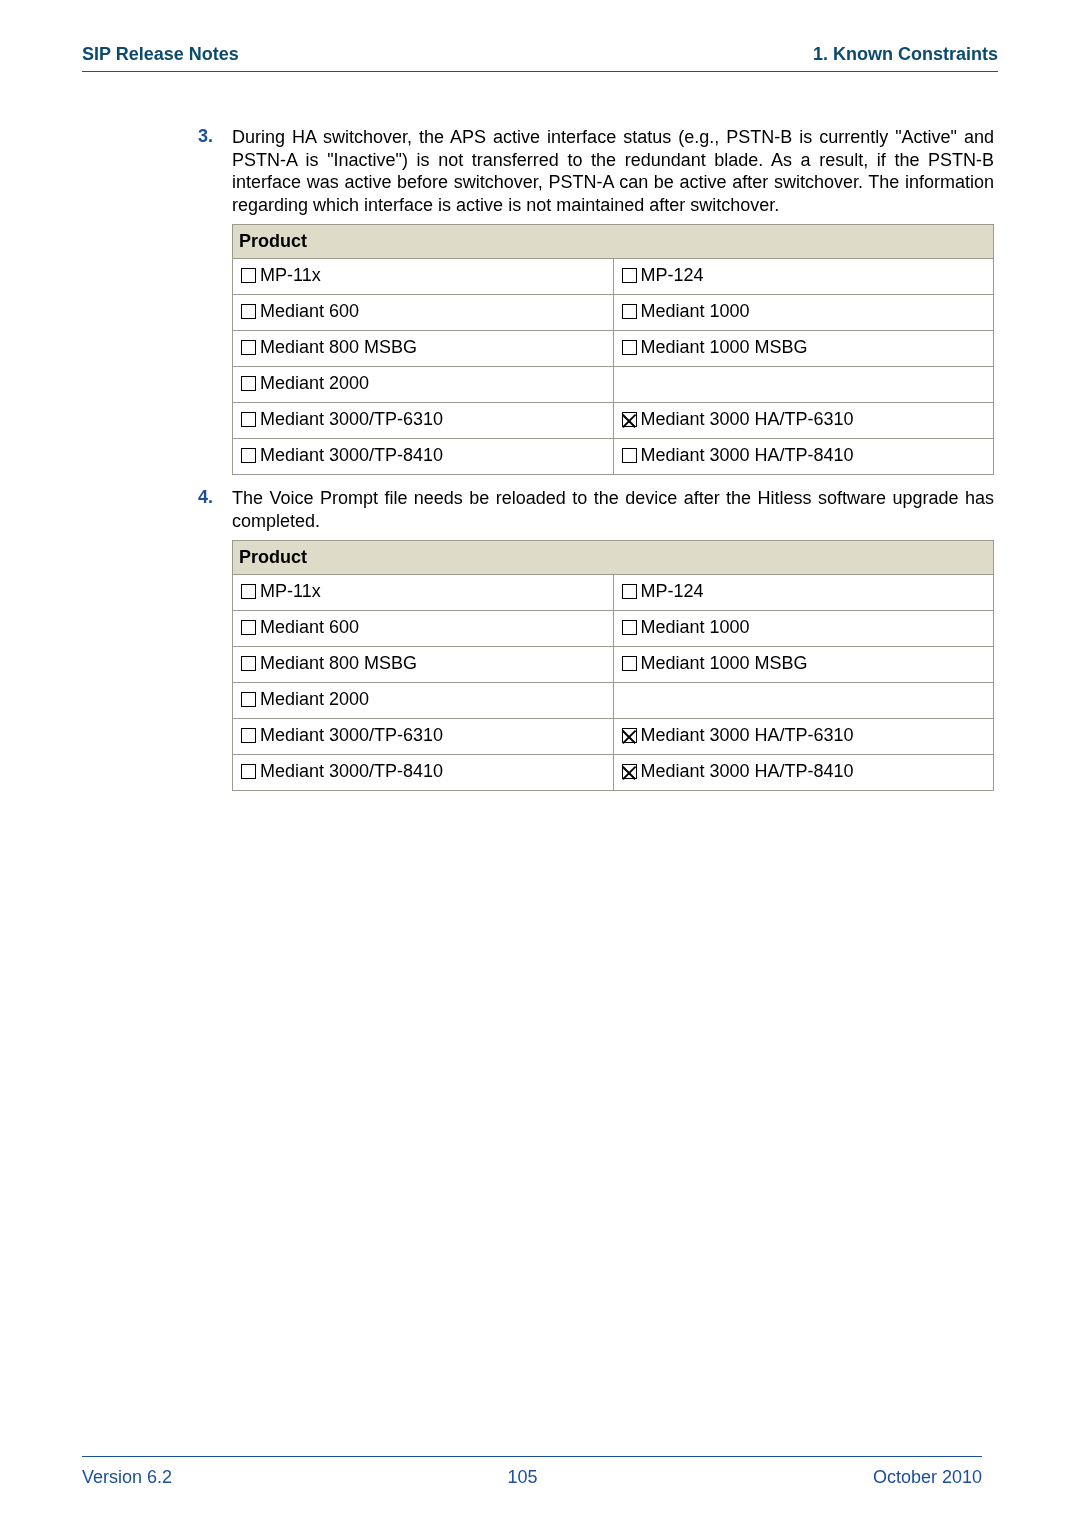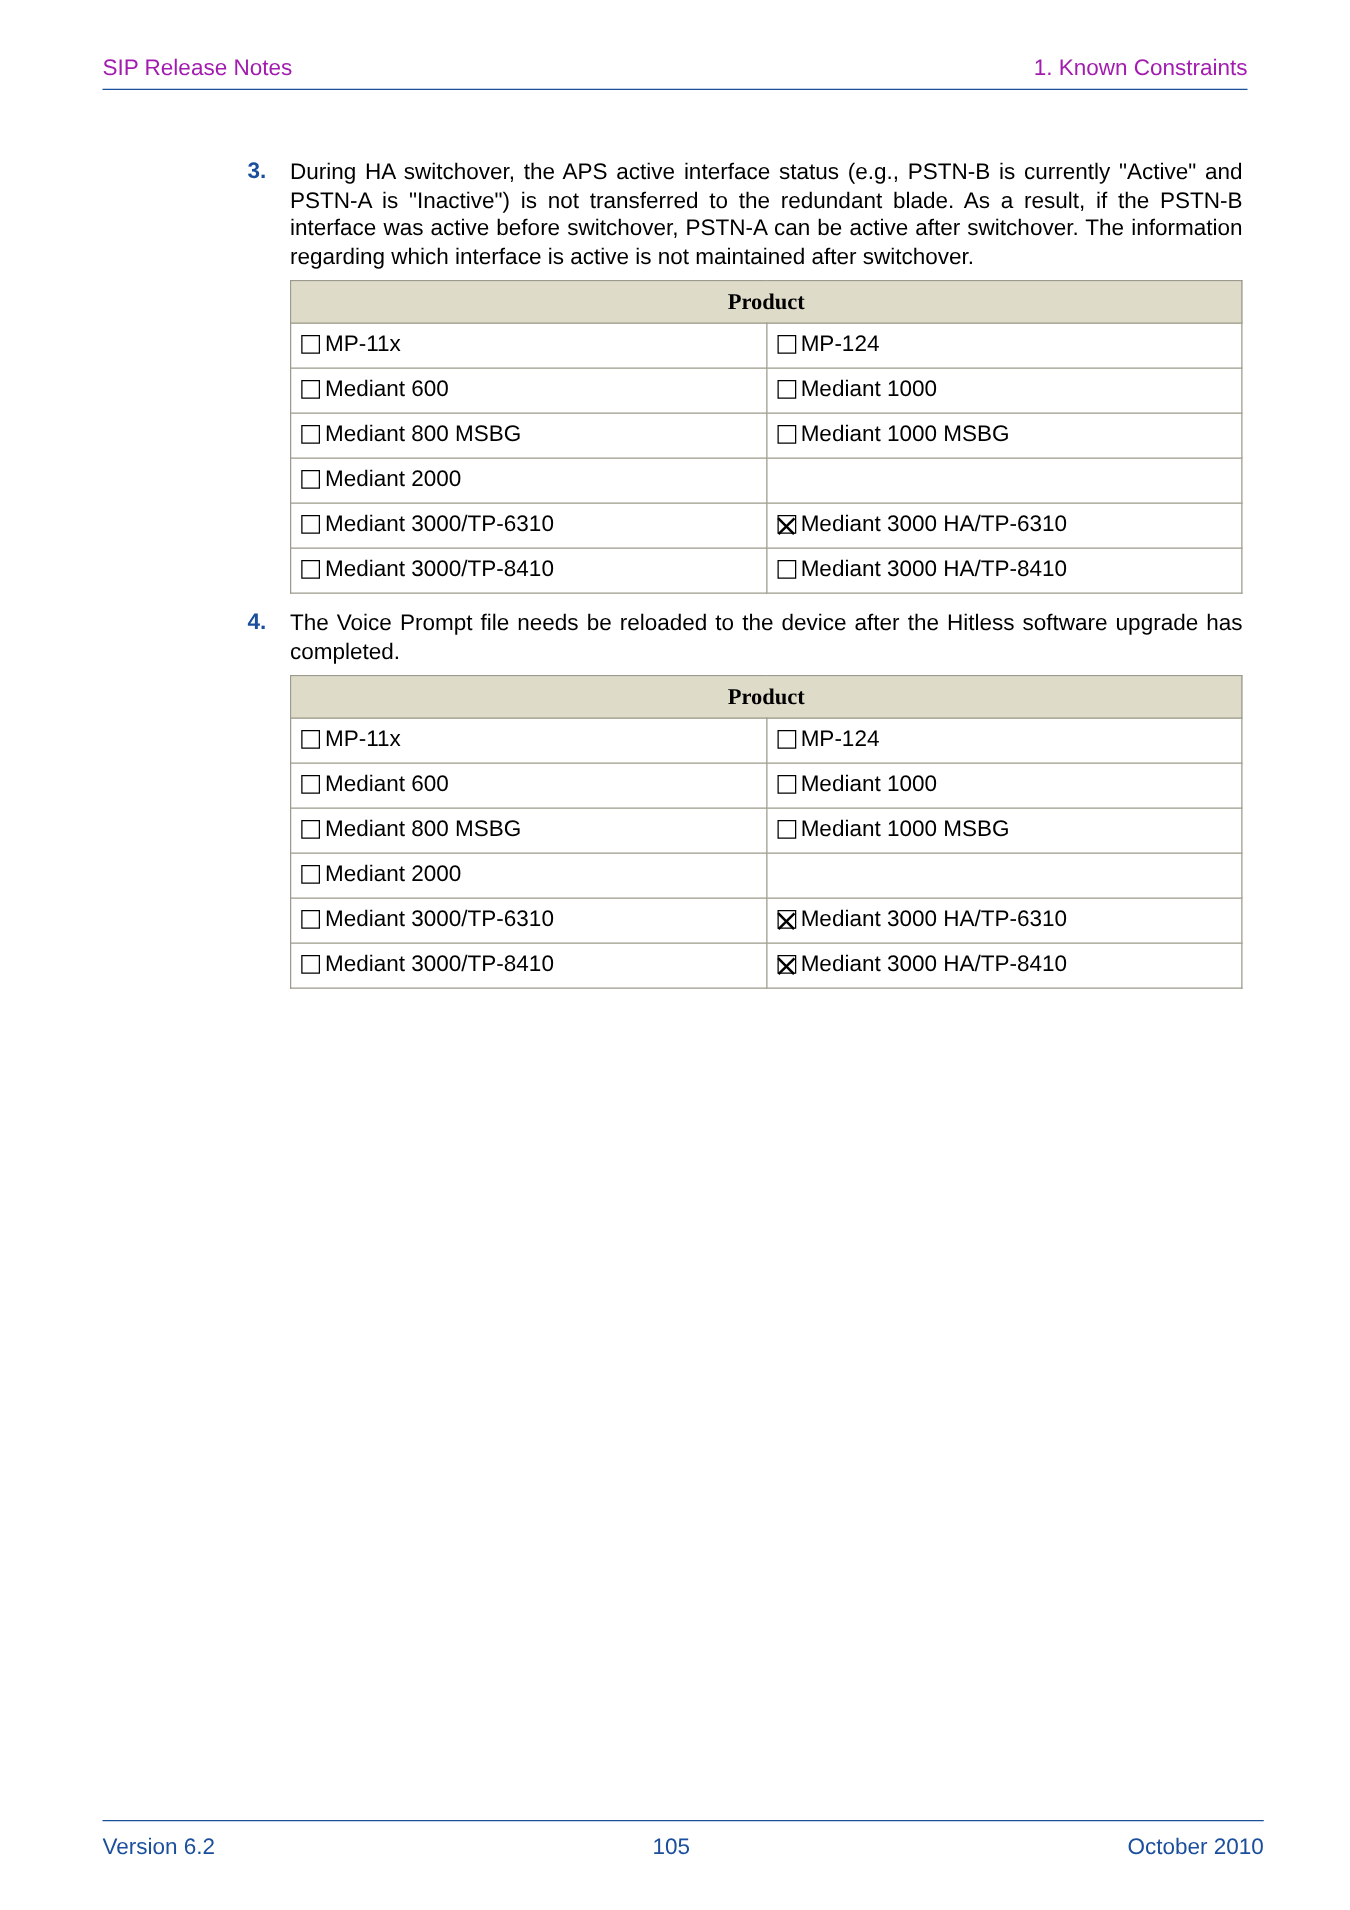--- a/index.html
+++ b/index.html
@@ -9,24 +9,25 @@
     width: 1080px;
     height: 1528px;
     position: relative;
     font-size: 18px;
     color: #000;
     padding: 44px 82px;
   }
   .header {
     display: flex;
     justify-content: space-between;
-    color: #a21caf;
+    color: #0c4a6e;
     font-size: 18px;
     padding-bottom: 6px;
     border-bottom: 1.5px solid #1b4f9c;
+    font-weight: bold;
   }
   .content {
     padding-top: 54px;
     padding-left: 116px;
     padding-right: 4px;
   }
   .item {
     display: flex;
     margin-bottom: 8px;
   }
@@ -45,25 +46,24 @@
     margin-left: 34px;
     margin-top: 4px;
     margin-bottom: 12px;
     border: 1.5px solid #9c9a8c;
     border-collapse: collapse;
     width: calc(100% - 34px);
   }
   .product-table th {
     background: #dedbc9;
     font-weight: bold;
-    text-align: center;
+    text-align: left;
     padding: 6px;
     border: 1.5px solid #9c9a8c;
     font-size: 18px;
-    font-family: Liberation Serif, serif;
   }
   .product-table td {
     border: 1.5px solid #9c9a8c;
     padding: 6px 8px;
     font-size: 18px;
     width: 50%;
     vertical-align: middle;
   }
   .cb-wrap {
     display: inline-flex;
@@ -87,21 +87,21 @@
     height: 1.5px;
     top: 50%;
     left: -20%;
   }
   .cb.checked::before { transform: rotate(45deg); }
   .cb.checked::after { transform: rotate(-45deg); }
   .footer {
     position: absolute;
     bottom: 40px;
     left: 82px;
-    right: 69px;
+    right: 98px;
   }
   .footer-line {
     border-top: 1.5px solid #1b4f9c;
     margin-bottom: 10px;
   }
   .footer-row {
     display: flex;
     justify-content: space-between;
     color: #1b4f9c;
     font-size: 18px;

